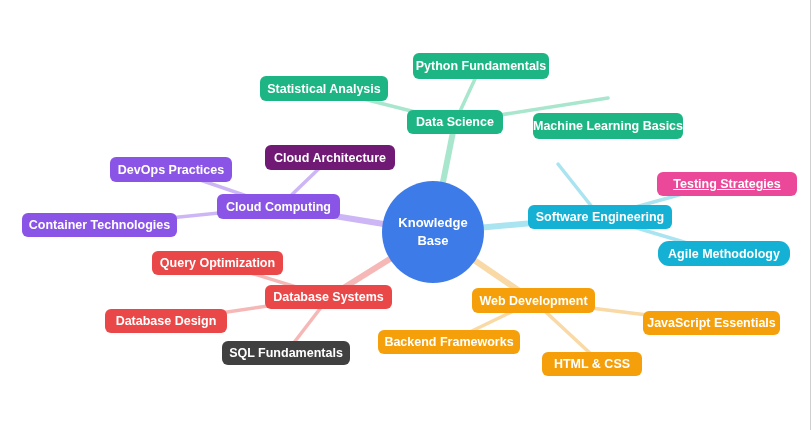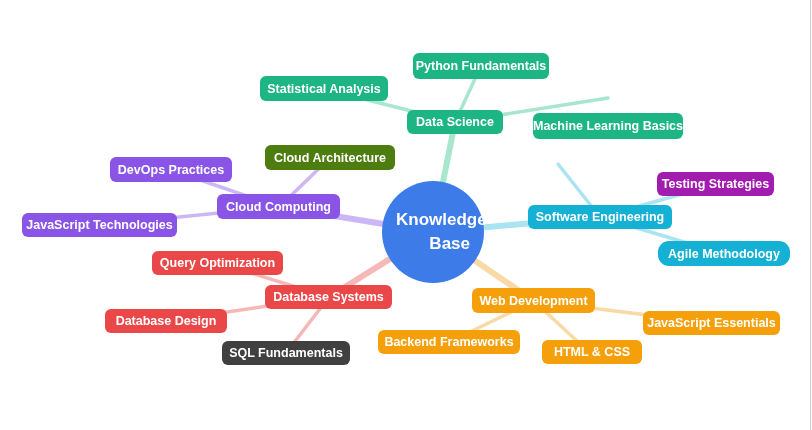--- a/index.html
+++ b/index.html
@@ -28,22 +28,22 @@
     color: #ffffff;
     font-size: 12.5px;
     font-weight: 700;
     white-space: nowrap;
     border-radius: 6px;
     box-sizing: border-box;
     cursor: default;
   }
   .node.center {
     border-radius: 50%;
-    text-align: right;
-    font-size: 17px;
+    text-align: center;
+    font-size: 13px;
     line-height: 1.4;
   }
   .node.center .center-label { width: 74px; white-space: normal; }
   .page-edge {
     position: absolute;
     top: 0; right: 1px;
     width: 1px; height: 430px;
     background: #cfcfcf;
     z-index: 3;
   }
@@ -84,32 +84,32 @@
   <div class="node center" style="left: 382px; top: 181px; width: 102px; height: 102px; background: rgb(61, 124, 232);">
     <span class="center-label">Knowledge Base</span>
   </div>
 
   <div class="node" style="left: 407px; top: 110px; width: 96px; height: 24px; background: rgb(29, 181, 131);">Data Science</div>
   <div class="node" style="left: 413px; top: 53px; width: 136px; height: 26px; background: rgb(29, 181, 131);">Python Fundamentals</div>
   <div class="node" style="left: 260px; top: 76px; width: 128px; height: 25px; background: rgb(29, 181, 131);">Statistical Analysis</div>
   <div class="node" style="left: 533px; top: 85px; width: 150px; height: 26px; background: rgb(29, 181, 131); margin-top: 28px;">Machine Learning Basics</div>
 
   <div class="node" style="left: 528px; top: 205px; width: 144px; height: 24px; background: rgb(20, 177, 212);">Software Engineering</div>
-  <div class="node" style="left: 657px; top: 172px; width: 117px; height: 24px; background: #a21caf;">Testing Strategies</div>
+  <div class="node" style="left: 657px; top: 172px; width: 140px; height: 24px; background: #ec4899; text-decoration: underline;">Testing Strategies</div>
   <div class="node" style="left: 658px; top: 241px; width: 132px; height: 25px; background: rgb(20, 177, 212); border-radius: 11px;">Agile Methodology</div>
 
   <div class="node" style="left: 217px; top: 194px; width: 123px; height: 25px; background: rgb(138, 85, 230);">Cloud Computing</div>
-  <div class="node" style="left: 265px; top: 145px; width: 130px; height: 25px; background: #4d7c0f;">Cloud Architecture</div>
+  <div class="node" style="left: 265px; top: 145px; width: 130px; height: 25px; background: #701a75;">Cloud Architecture</div>
   <div class="node" style="left: 110px; top: 157px; width: 122px; height: 25px; background: rgb(138, 85, 230);">DevOps Practices</div>
-  <div class="node" style="left: 22px; top: 213px; width: 155px; height: 24px; background: rgb(138, 85, 230);">JavaScript Technologies</div>
+  <div class="node" style="left: 22px; top: 213px; width: 155px; height: 24px; background: rgb(138, 85, 230);">Container Technologies</div>
 
   <div class="node" style="left: 265px; top: 285px; width: 127px; height: 24px; background: rgb(234, 72, 72);">Database Systems</div>
   <div class="node" style="left: 152px; top: 251px; width: 131px; height: 24px; background: rgb(234, 72, 72);">Query Optimization</div>
   <div class="node" style="left: 105px; top: 309px; width: 122px; height: 24px; background: rgb(234, 72, 72);">Database Design</div>
   <div class="node" style="left: 222px; top: 341px; width: 128px; height: 24px; background: #404040;">SQL Fundamentals</div>
 
   <div class="node" style="left: 472px; top: 288px; width: 123px; height: 25px; background: rgb(245, 160, 10);">Web Development</div>
   <div class="node" style="left: 643px; top: 311px; width: 137px; height: 24px; background: rgb(245, 160, 10);">JavaScript Essentials</div>
   <div class="node" style="left: 378px; top: 330px; width: 142px; height: 24px; background: rgb(245, 160, 10);">Backend Frameworks</div>
-  <div class="node" style="left: 542px; top: 340px; width: 100px; height: 24px; background: rgb(245, 160, 10);">HTML &amp; CSS</div>
+  <div class="node" style="left: 542px; top: 352px; width: 100px; height: 24px; background: rgb(245, 160, 10);">HTML &amp; CSS</div>
 
   <div class="page-edge"></div>
 </div>
 
 </body></html>

